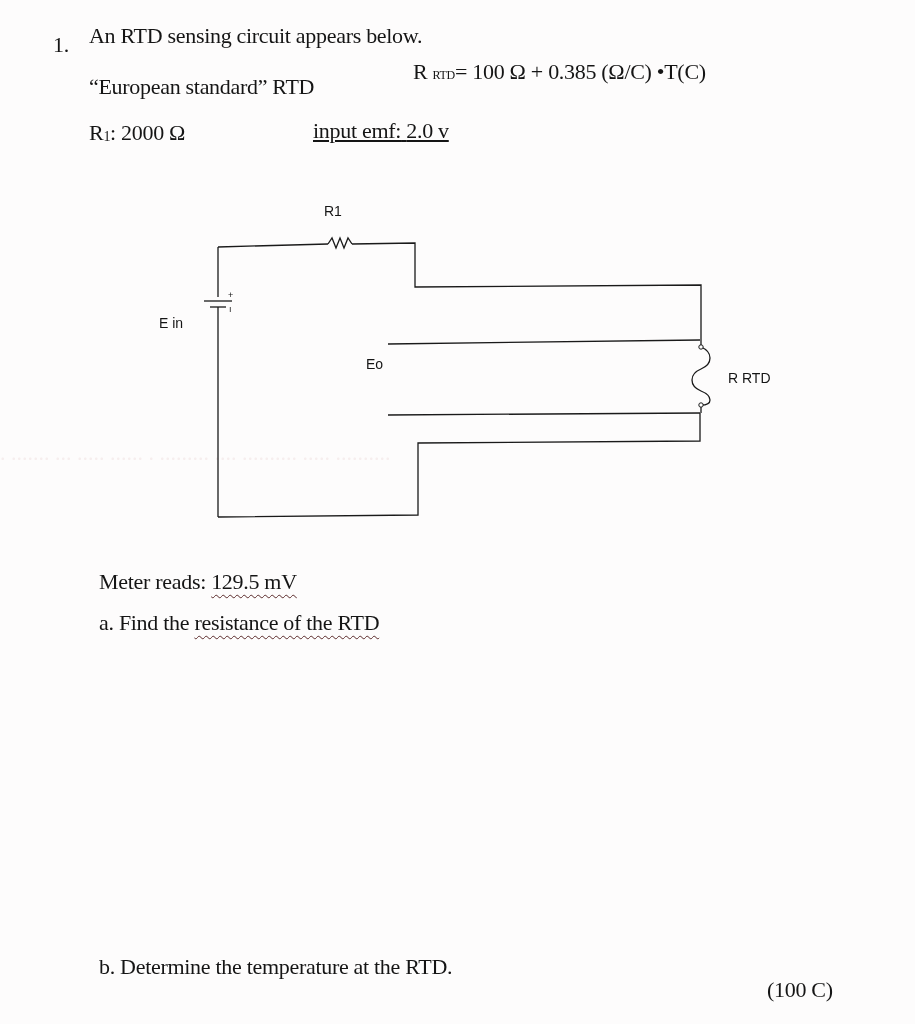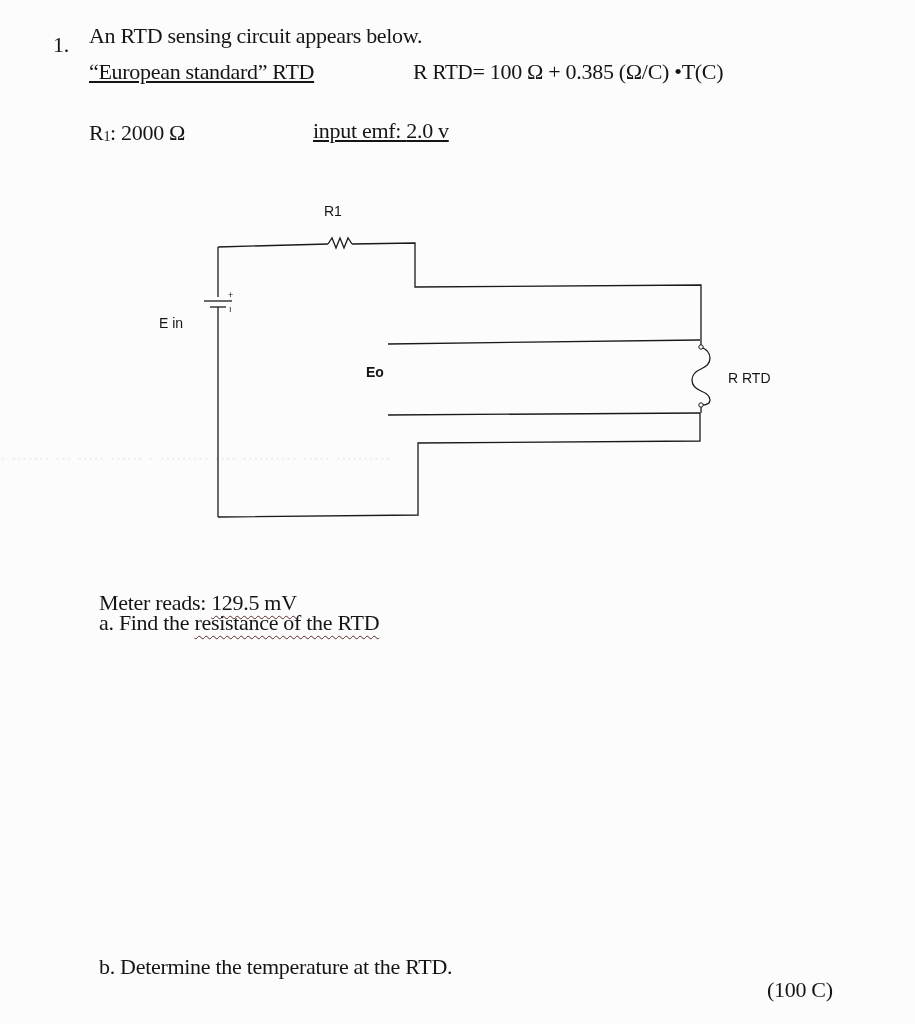--- a/index.html
+++ b/index.html
@@ -5,40 +5,40 @@
     html, body { margin: 0; padding: 0; }
     body {
       width: 915px; height: 1024px; position: relative; overflow: hidden;
       background: #fdfcfc;
       font-family: "Liberation Serif", "DejaVu Serif", serif;
       color: #151515;
     }
     .abs { position: absolute; white-space: nowrap; }
     .serif { font-family: "Liberation Serif", "DejaVu Serif", serif; font-size: 22px; letter-spacing: -0.3px; }
     .sans { font-family: "Liberation Sans", "DejaVu Sans", sans-serif; font-size: 14px; }
-    .sub-small { font-size: 21px; }
+    .sub-small { font-size: 12px; }
     .sub1 { font-size: 14px; vertical-align: -1px; }
     .wavy {
       text-decoration: underline;
       text-decoration-style: wavy;
       text-decoration-color: #5a2a2a;
       text-decoration-thickness: 1px;
       text-underline-offset: 5px;
     }
     svg.circuit { position: absolute; left: 0; top: 0; }
     .bleed { position: absolute; color: rgba(200,140,140,0.12); font-size: 22px; font-family: "Liberation Serif", serif; white-space: nowrap; }
   </style>
 </head>
 <body>
 
 <div class="bleed" style="left:0; top:440px;">. .......  ...  ..... ...... .  ......... .... .......... ..... ..........</div>
 
 <div class="abs serif" style="left:53px; top:32px;">1.</div>
 <div class="abs serif" style="left:89px; top:23px;">An RTD sensing circuit appears below.</div>
-<div class="abs serif" style="left:89px; top:59px;text-decoration:underline;">“European standard” RTD</div>
+<div class="abs serif" style="left:89px; top:74px;">“European standard” RTD</div>
 
 <div class="abs serif" style="left:413px; top:59px;">
   <span>R</span>
   <span class="sub-small">RTD</span><span>= 100 Ω + 0.385 (Ω/C) •T(C)</span>
 </div>
 
 <div class="abs serif" style="left:89px; top:120px;">
   <span>R</span><span class="sub1">1</span><span>: 2000 Ω</span>
 </div>
 
@@ -70,24 +70,24 @@
     <line x1="701" y1="405" x2="701" y2="413"></line>
   </g>
   <circle cx="701" cy="347" r="2.2" fill="#fff" stroke="#1a1a1a" stroke-width="1"></circle>
   <circle cx="701" cy="405" r="2.2" fill="#fff" stroke="#1a1a1a" stroke-width="1"></circle>
 </svg>
 
 <div class="abs sans" style="left:324px; top:203px;">R1</div>
 <div class="abs sans" style="left:159px; top:305px;margin-top:10px;">E in</div>
 <div class="abs sans" style="left:228px; top:290px; font-size:9px;">+</div>
 <div class="abs sans" style="left:229px; top:304px; font-size:9px;">ı</div>
-<div class="abs sans" style="left:366px; top:364px;font-weight:bold;">Eo</div>
+<div class="abs sans" style="left:366px; top:356px;">Eo</div>
 <div class="abs sans" style="left:728px; top:348px;margin-top:22px;">R RTD</div>
 
-<div class="abs serif" style="left:99px; top:590px;text-align:center;">
+<div class="abs serif" style="left:99px; top:569px;text-align:center;">
   <span>Meter reads:</span>
   <span class="wavy">129.5 mV</span>
 </div>
 
 <div class="abs serif" style="left:99px; top:610px;">
   <span>a.</span>
   <span>Find the </span><span class="wavy">resistance of the RTD</span>
 </div>
 
 <div class="abs serif" style="left:99px; top:954px;">

